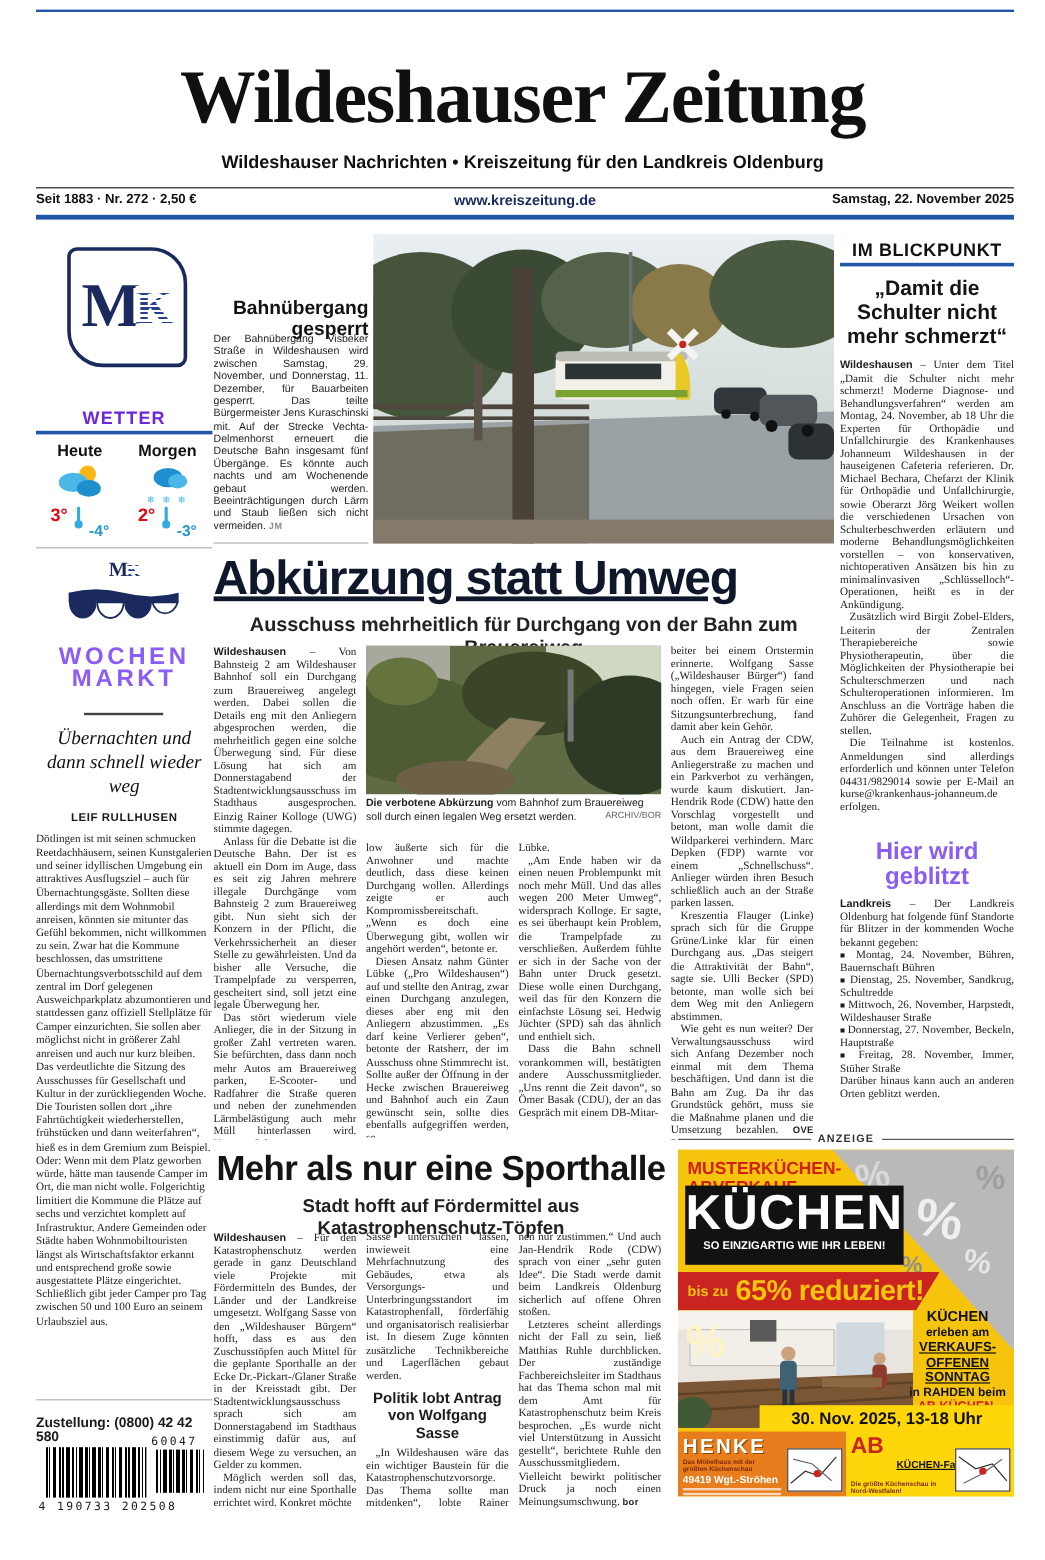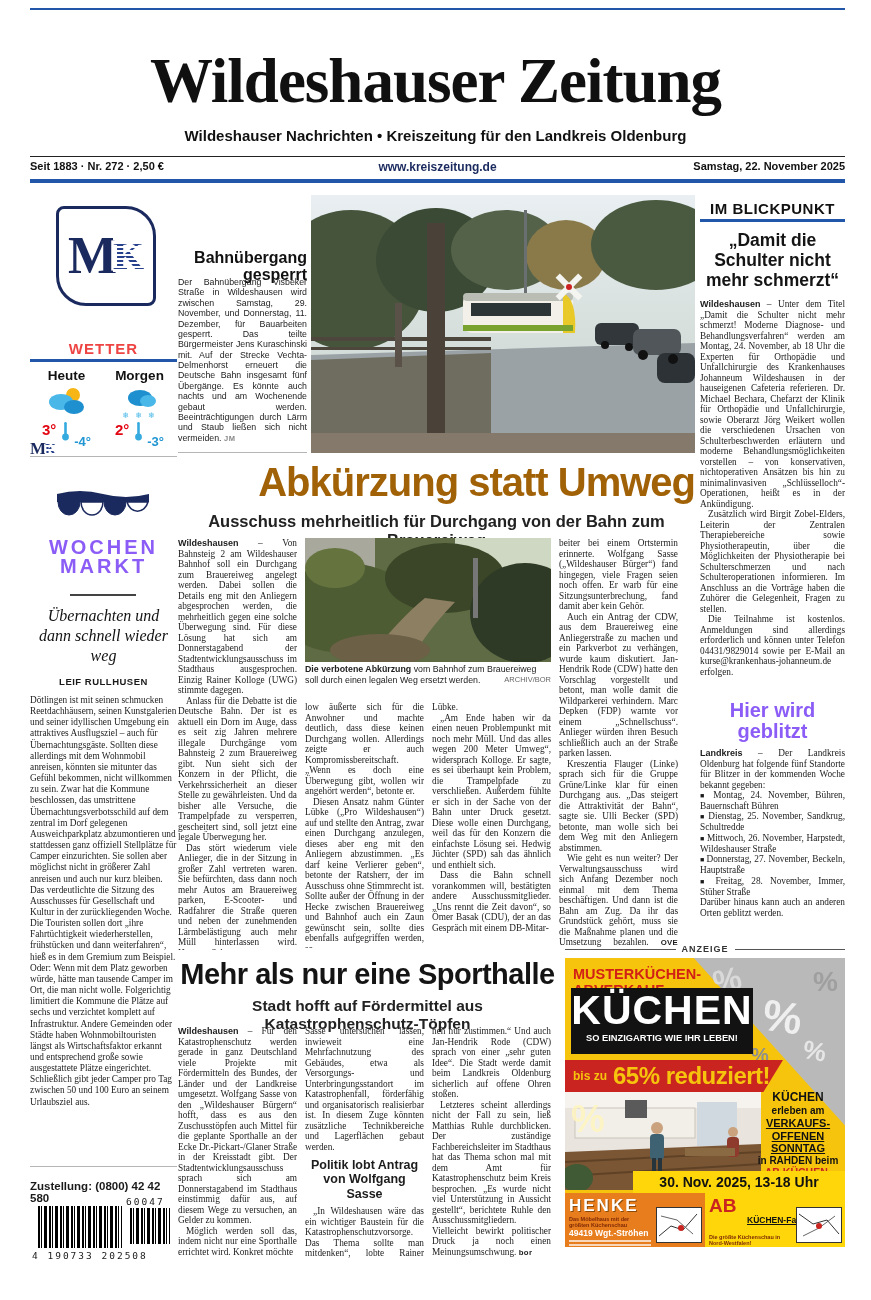--- a/index.html
+++ b/index.html
@@ -17,54 +17,54 @@
   .rule-blue-thick{left:30px;top:179px;width:815px;height:4px;background:#2256a8;}
   .rule-top{left:30px;top:8px;width:815px;height:2px;background:#2256a8;}
   
   .mk-box{left:56px;top:206px;width:94px;height:94px;border:3px solid #1b2a5e;
     border-radius:8px 30px 8px 30px;display:flex;align-items:center;justify-content:center;}
   .mk-m{font-family:"Liberation Serif",serif;font-weight:700;font-size:52px;color:#1b2a5e;line-height:1;}
   .mk-k{font-family:"Liberation Serif",serif;font-weight:700;font-size:40px;color:#27408b;
     position:relative;display:inline-block;line-height:1;margin-left:-4px;}
   .mk-k::after{content:"";position:absolute;inset:0;
     background:repeating-linear-gradient(180deg,rgba(255,255,255,0) 0 2px,#fff 2px 4px);}
-  .wx-head{left:30px;top:340px;width:147px;text-align:center;font-weight:700;font-size:15px;letter-spacing:1px;color:#ef4444;}
+  .wx-head{left:30px;top:340px;width:147px;text-align:center;font-weight:700;font-size:15px;letter-spacing:1px;color:#6d28d9;}
   .wx-rule{left:30px;top:359px;width:147px;height:3px;background:#2256a8;}
   .wx-grid{left:30px;top:368px;width:147px;display:flex;}
   .wx-col{width:73px;text-align:center;}
   .wx-label{font-weight:700;font-size:13.5px;color:#111;}
   .wx-icon{height:34px;margin-top:3px;}
   .wx-flakes{display:block;font-size:8px;color:#49b8e8;letter-spacing:2px;height:9px;line-height:1;}
   .wx-temps{margin-top:1px;font-weight:700;}
   .wx-hi{color:#e30613;font-size:15px;vertical-align:top;}
   .wx-lo{color:#2196d3;font-size:13px;vertical-align:bottom;position:relative;top:4px;}
   .hairline{background:#b5b5b5;height:1px;}
-  .wm-mk{left:30px;top:440px;width:147px;text-align:left;}
+  .wm-mk{left:30px;top:466px;width:147px;text-align:center;}
   .wm-mk .mk-m{font-size:17px;}
   .wm-mk .mk-k{font-size:14px;margin-left:-1px;}
   .wm-awning{left:57px;top:488px;width:92px;height:46px;}
   .wm-logo{left:30px;top:538px;width:147px;text-align:center;font-weight:700;font-size:20px;
     letter-spacing:3px;line-height:.95;color:#8b5cf6;}
   .wm-rule{left:70px;top:594px;width:66px;height:2px;background:#444;}
   .wm-title{left:30px;top:606px;width:147px;text-align:center;font-family:"Liberation Serif",serif;
     font-style:italic;font-size:16px;line-height:1.25;color:#111;}
   .wm-author{left:30px;top:676px;width:147px;text-align:center;font-weight:700;font-size:9.5px;letter-spacing:.5px;}
   .wm-body{left:30px;top:695px;width:147px;max-height:462px;overflow:hidden;
     font-family:"Liberation Serif",serif;font-size:9.3px;line-height:1.2;color:#1c1c1c;}
   .zustellung{left:30px;top:1180px;width:147px;font-weight:700;font-size:11.5px;}
   .barcode{background:repeating-linear-gradient(90deg,#000 0 2px,#fff 2px 3px,#000 3px 4px,#fff 4px 6px,#000 6px 9px,#fff 9px 11px);}
   .bc-num{font-family:"DejaVu Sans Mono",monospace;font-size:9.5px;letter-spacing:2px;}
   
   .brief-title{left:178px;top:240px;width:129px;text-align:right;font-weight:700;font-size:16px;line-height:1.05;color:#111;margin-top:10px;}
   .brief-body{left:178px;top:277px;width:129px;max-height:172px;overflow:hidden;
     font-size:8.8px;line-height:1.18;text-align:justify;color:#1c1c1c;}
   .agency{font-size:7.5px;color:#888;font-weight:700;letter-spacing:.5px;}
   
-  .headline{left:178px;top:460px;width:517px;text-align:right;font-weight:700;font-size:40px;
-    letter-spacing:-1px;color:#a16207;}
+  .headline{left:178px;top:460px;width:517px;text-align:left;font-weight:700;font-size:40px;
+    letter-spacing:-1px;color:#0f172a;text-decoration:underline;}
   .subhead{left:178px;top:512px;width:517px;text-align:center;font-weight:700;font-size:16.5px;color:#222;}
   .bodytext{font-family:"Liberation Serif",serif;font-size:9.3px;line-height:1.13;
     text-align:justify;color:#1c1c1c;overflow:hidden;}
   .bodytext p{margin:0;}
   .bodytext p + p{text-indent:8px;}
   .loc{font-family:"Liberation Sans",sans-serif;font-weight:700;font-size:9px;}
   .byline{font-family:"Liberation Sans",sans-serif;font-weight:700;font-size:7.8px;letter-spacing:.3px;}
   .caption{left:305px;top:664px;width:246px;font-size:8.8px;line-height:1.25;color:#222;}
   .caption b{font-weight:700;}
   .credit{float:right;font-size:7.5px;color:#666;}

